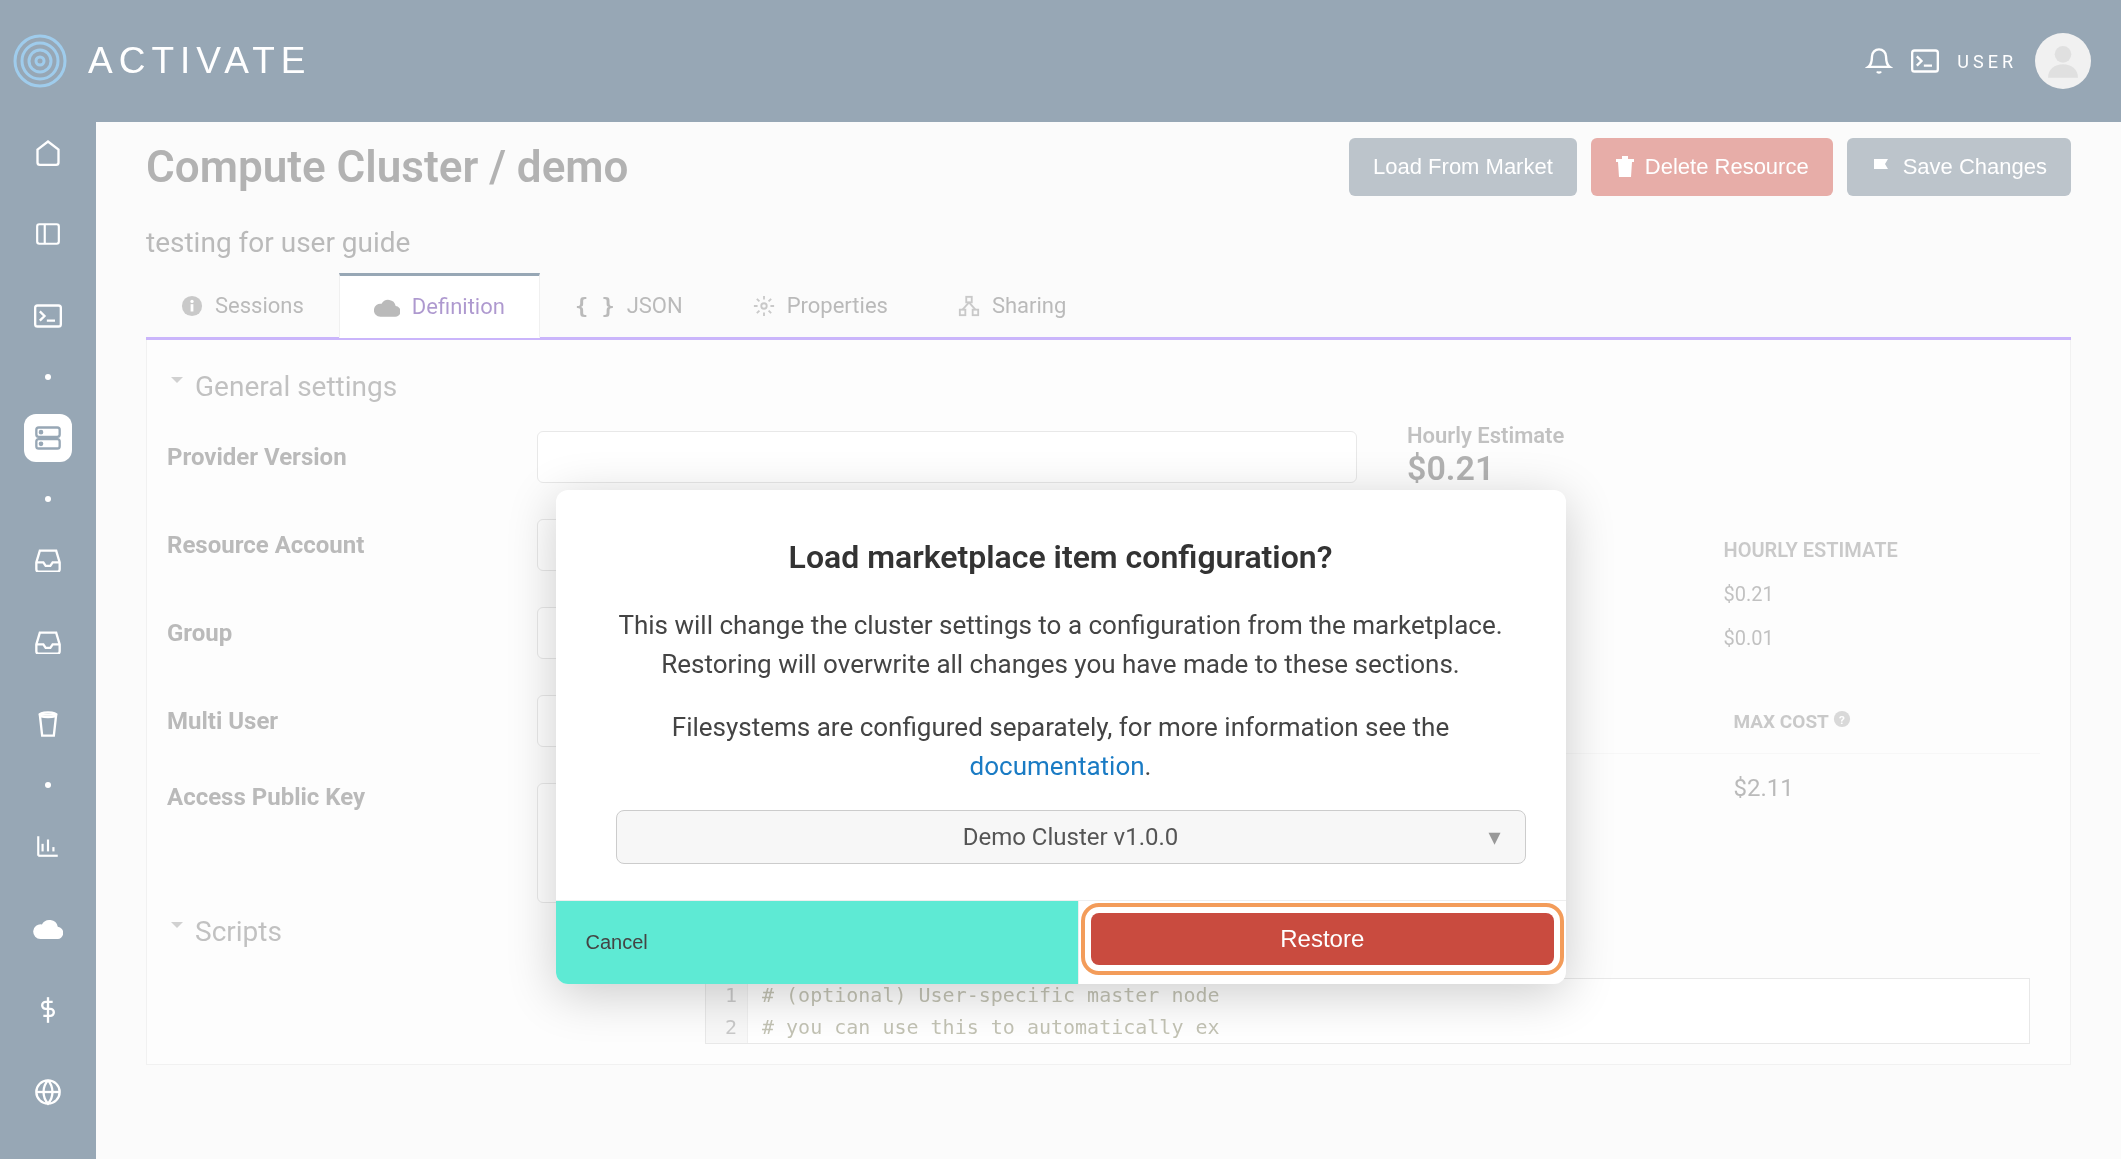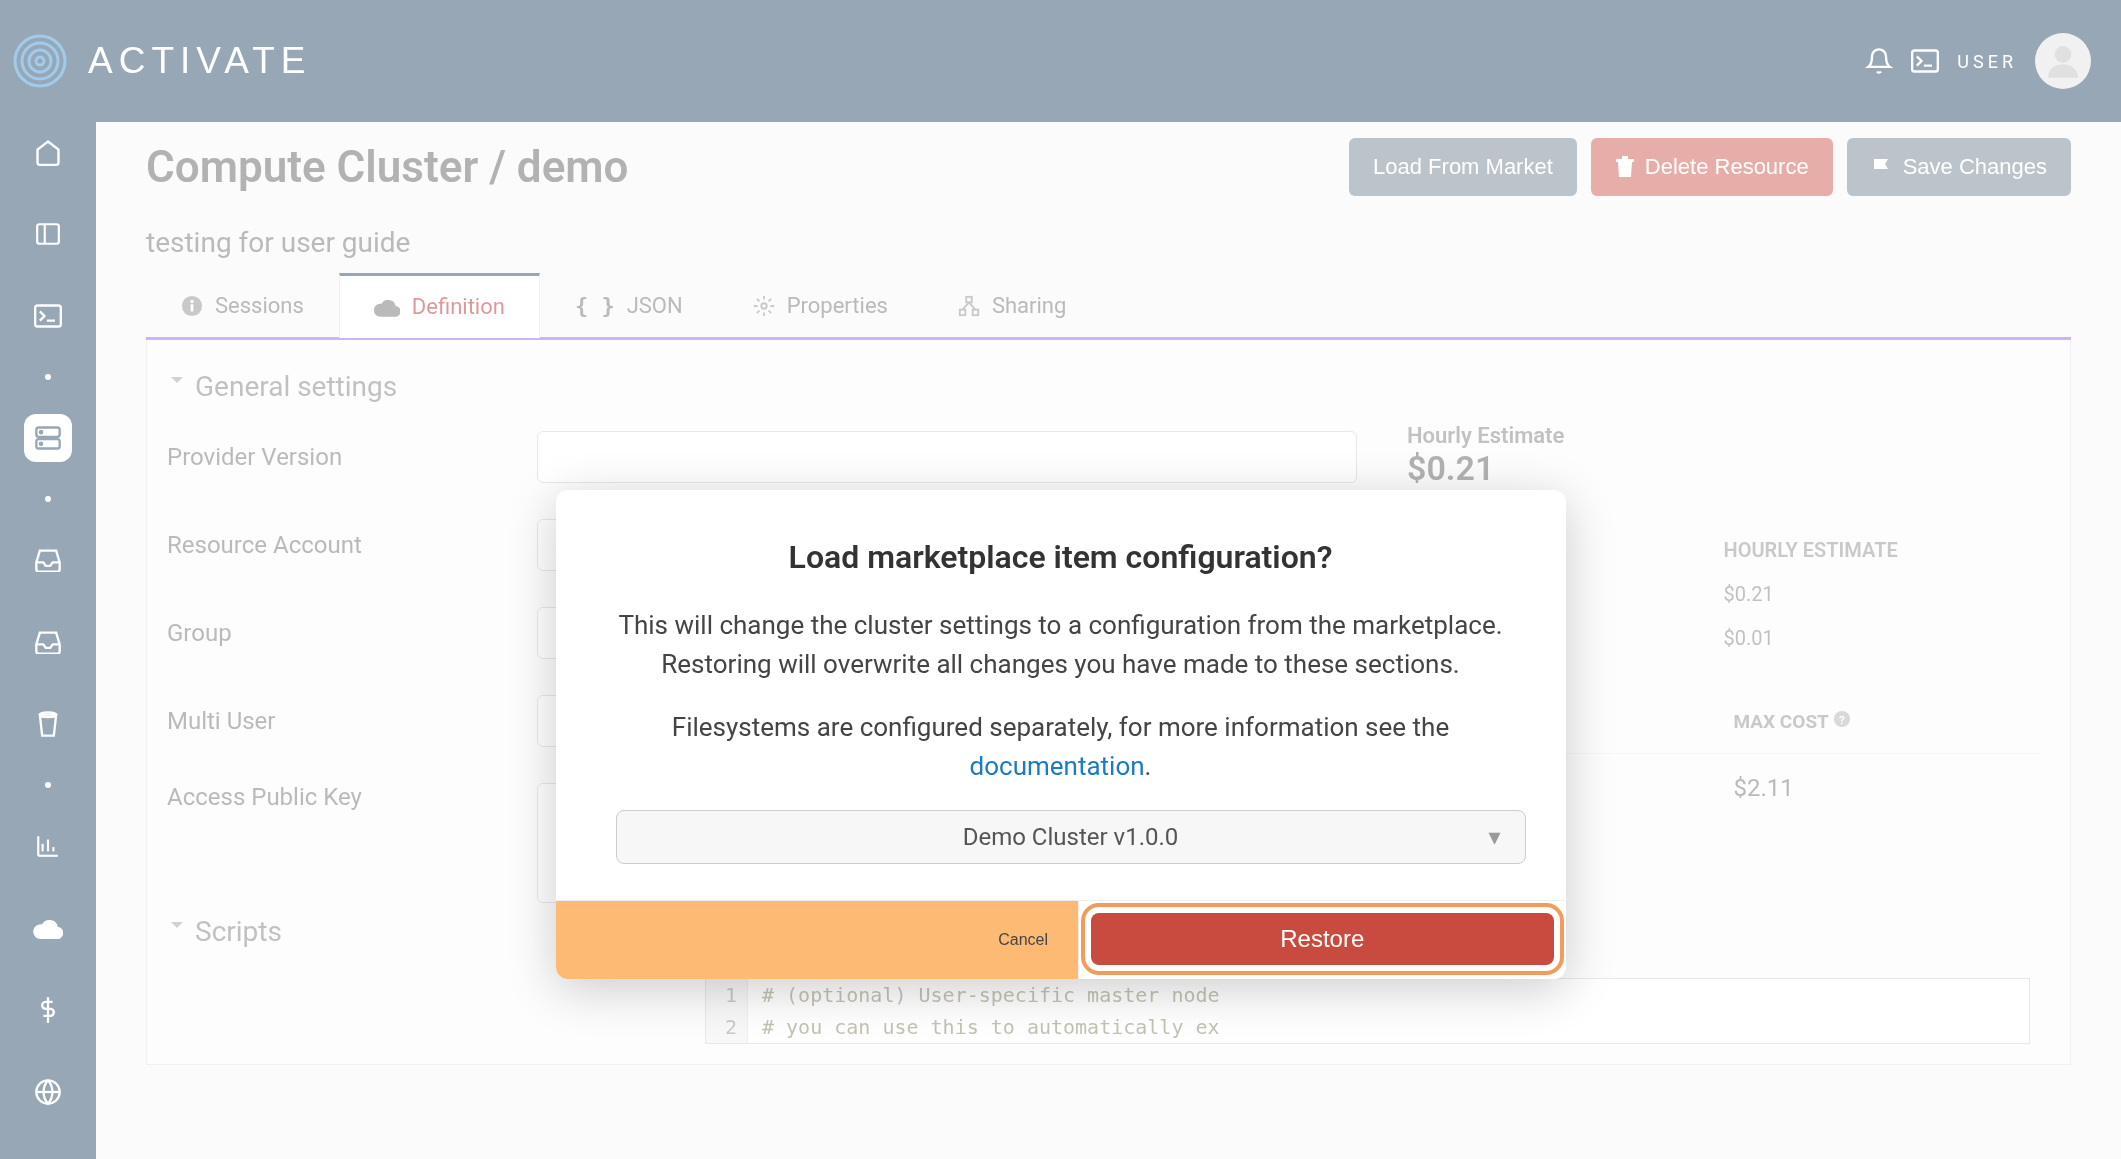--- a/index.html
+++ b/index.html
@@ -29,29 +29,29 @@
 .btn { padding: 16px 24px; border: none; border-radius: 6px; font-size: 22px; cursor: pointer; display: flex; align-items: center; gap: 10px; }
 .btn-gray { background: #6b7c8c; color: #fff; }
 .btn-red { background: #c94b3f; color: #fff; }
 .btn-flag { background: #6b7c8c; color: #fff; }
 
 .subtitle { font-size: 28px; color: #666; margin-bottom: 14px; }
 
 
 .tabs { display: flex; border-bottom: 3px solid #8b5cf6; }
 .tab { padding: 18px 34px; display: flex; align-items: center; gap: 12px; font-size: 22px; color: #666; cursor: pointer; border: 1px solid transparent; border-bottom: none; }
-.tab.active { border: 1px solid #ddd; border-top: 3px solid #1a3d5c; border-bottom: 1px solid #fff; margin-bottom: -1px; background: #fff; color: #b91c1c; }
+.tab.active { border: 1px solid #ddd; border-top: 3px solid #1a3d5c; border-bottom: 1px solid #fff; margin-bottom: -1px; background: #fff; color: #4c1d95; }
 
 
 .panel { border: 1px solid #e0e0e0; border-top: none; padding: 20px 0; background: #fafafa; }
 .section-header { display: flex; align-items: flex-start; gap: 8px; padding: 10px 20px; font-size: 28px; color: #777; }
 .form-body { display: flex; }
 .form-left { flex: 0 0 1230px; }
 .form-row { display: flex; align-items: center; padding: 18px 20px; }
-.form-label { width: 370px; font-size: 24px; color: #666; }
+.form-label { width: 370px; font-size: 24px; color: #666; font-weight: bold; }
 .form-input { flex: 1; height: 52px; border: 1px solid #ccc; border-radius: 6px; background: #fff; }
 .form-right { flex: 1; padding: 10px 30px; }
 .estimate-label { font-size: 22px; color: #777; font-weight: 600; }
 .estimate-value { font-size: 34px; color: #555; font-weight: 600; }
 .estimate-table { margin-top: 40px; }
 .est-header-row, .est-row { display: flex; padding: 10px 0; }
 .est-col { flex: 1; font-size: 20px; color: #777; }
 .est-col.h { font-weight: 600; color: #888; }
 .cost-table { margin-top: 30px; }
 .cost-row { display: flex; }
@@ -66,21 +66,21 @@
 .overlay { position: absolute; inset: 0; background: rgba(255,255,255,0.55); z-index: 50; }
 
 
 .modal { position: absolute; left: 50%; top: 490px; transform: translateX(-50%); width: 1010px; background: #fff; border-radius: 12px; box-shadow: 0 10px 50px rgba(0,0,0,0.2); z-index: 100; padding: 48px 60px 40px; }
 .modal-title { text-align: center; font-size: 32px; color: #333; font-weight: 600; margin-bottom: 30px; }
 .modal-text { text-align: center; font-size: 26px; color: #444; line-height: 1.5; margin-bottom: 24px; }
 .modal-text a { color: #1a7bc4; text-decoration: none; }
 .modal-select { width: 910px; margin: 20px auto 36px; height: 54px; border: 1px solid #ccc; border-radius: 8px; background: #f7f7f7; display: flex; align-items: center; justify-content: center; position: relative; font-size: 24px; color: #555; cursor: pointer; }
 .modal-select-caret { position: absolute; right: 24px; color: #999; }
 .modal-actions { display: flex; gap: 0; border-top: 1px solid #eee; margin: 0 -60px -40px; }
-.modal-btn { flex: 1; padding: 30px; font-size: 16px; text-align: right; background: #fdba74; cursor: pointer; border: none; }
+.modal-btn { flex: 1; padding: 30px; font-size: 20px; text-align: left; background: #5eead4; cursor: pointer; border: none; }
 .modal-btn-cancel { color: #444; border-right: 1px solid #eee; border-radius: 0 0 0 12px; }
 .modal-btn-restore-wrap { flex: 1; padding: 12px; }
 .modal-btn-restore { width: 100%; height: 52px; background: #c94b3f; color: #fff; font-size: 24px; border: none; border-radius: 8px; cursor: pointer; outline: 4px solid #f39c5a; outline-offset: 6px; }
 
 
 svg { display: block; }
 </style>
 </head>
 <body>
 

